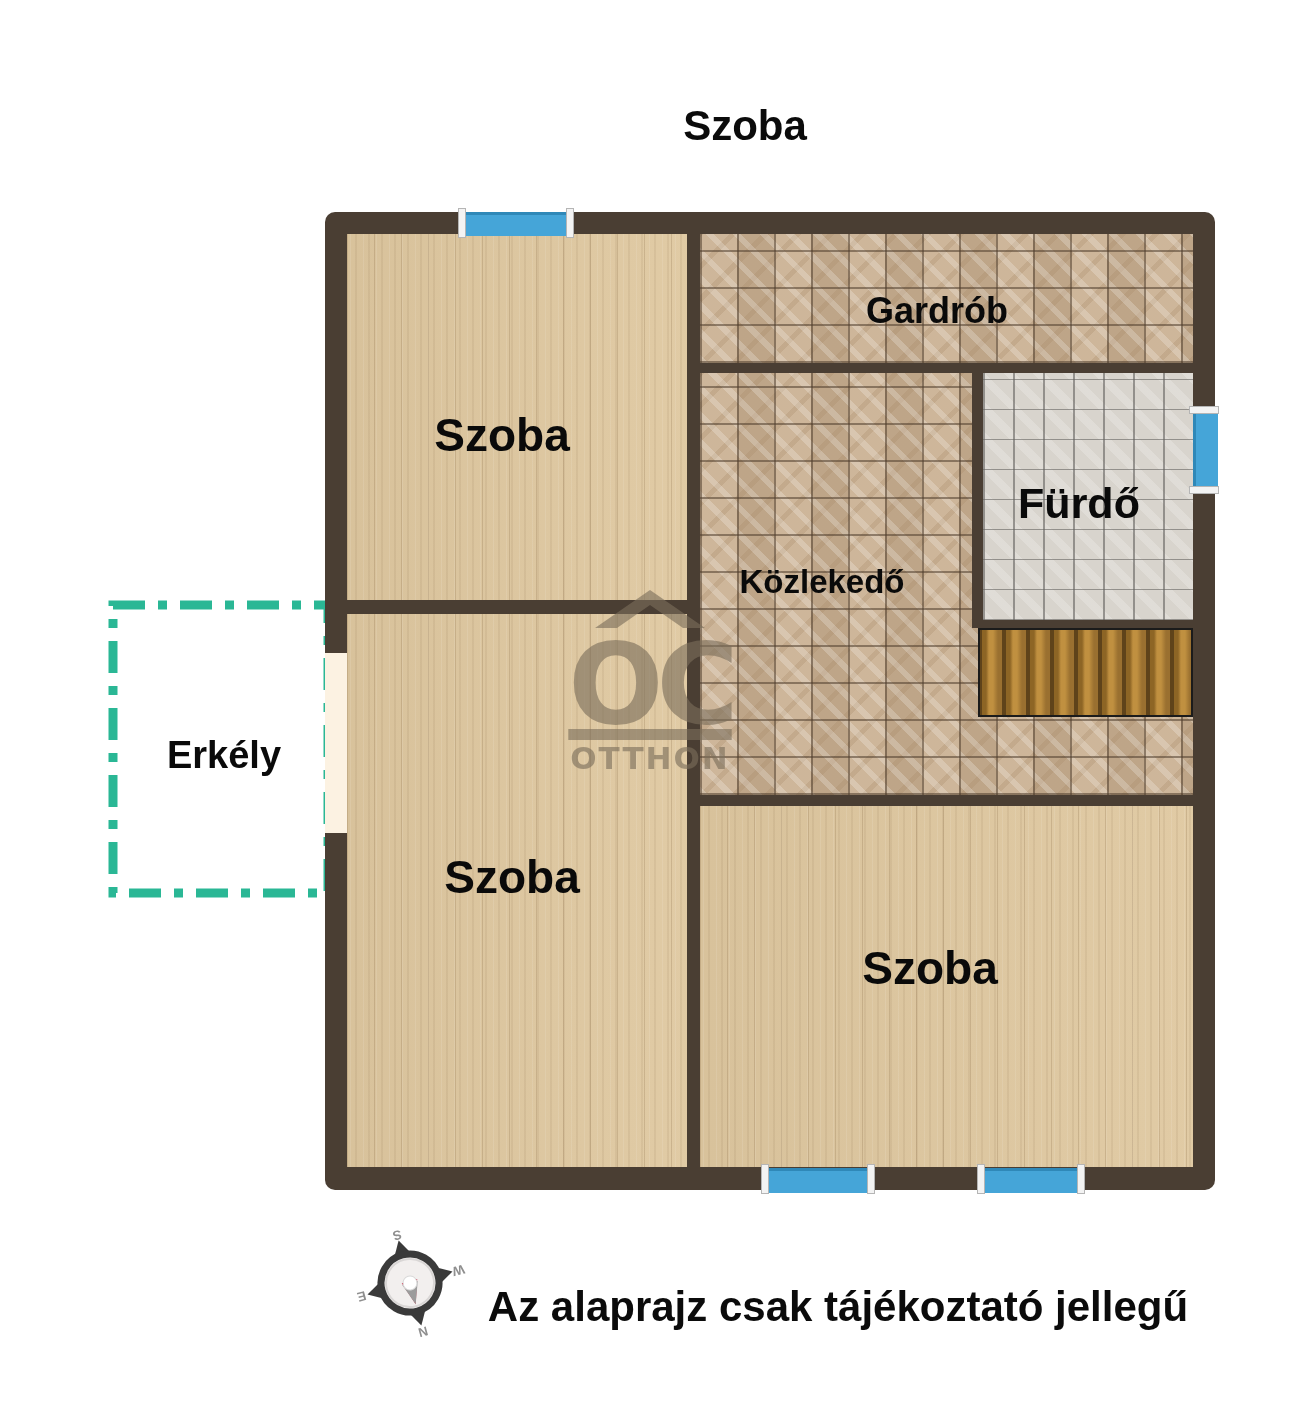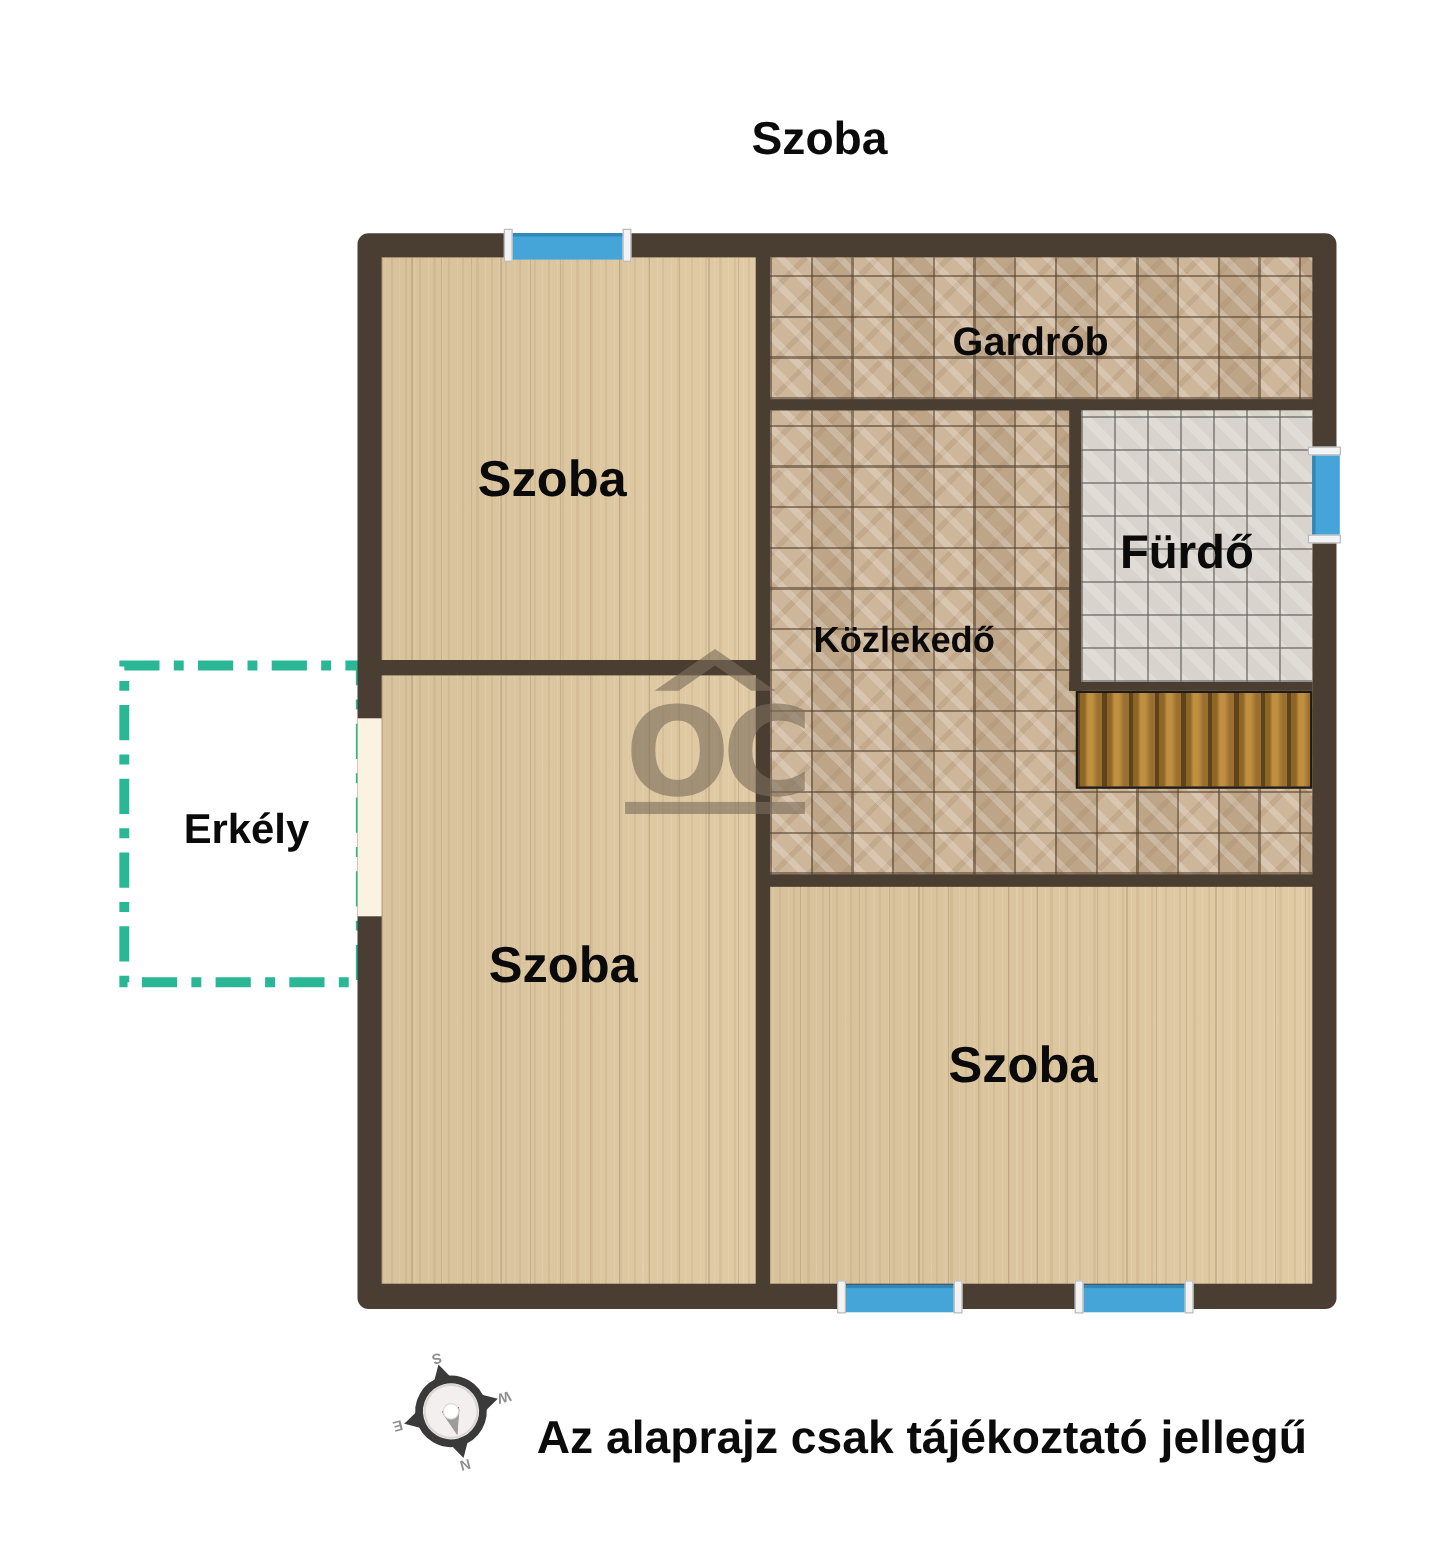--- a/index.html
+++ b/index.html
@@ -133,20 +133,21 @@
   <div class="window window-h" style="left:659px;top:956px;width:94px;height:22px;"></div>
   <div class="wcap" style="left:652px;top:952px;width:8px;height:30px;"></div>
   <div class="wcap" style="left:752px;top:952px;width:8px;height:30px;"></div>
 </div>
 
 <div class="abs watermark">
   <svg width="132" height="48">
     <polygon points="11,46 66,8 121,46 99,46 66,23 33,46" fill="rgba(122,110,91,0.62)"></polygon>
   </svg>
   <div class="wm-oc">OC</div>
+  <div class="wm-line">OTTHON</div>
 </div>
 
 <div class="abs room-label" style="left:502px;top:435px;font-size:46px;">Szoba</div>
 <div class="abs room-label" style="left:937px;top:284px;font-size:36px;margin-top:27px;">Gardrób</div>
 <div class="abs room-label" style="left:822px;top:569px;font-size:33px;margin-top:13px;">Közlekedő</div>
 <div class="abs room-label" style="left:1079px;top:503px;font-size:43px;">Fürdő</div>
 <div class="abs room-label" style="left:512px;top:877px;font-size:46px;">Szoba</div>
 <div class="abs room-label" style="left:930px;top:968px;font-size:46px;">Szoba</div>
 <div class="abs room-label" style="left:224px;top:755px;font-size:38px;">Erkély</div>
 

